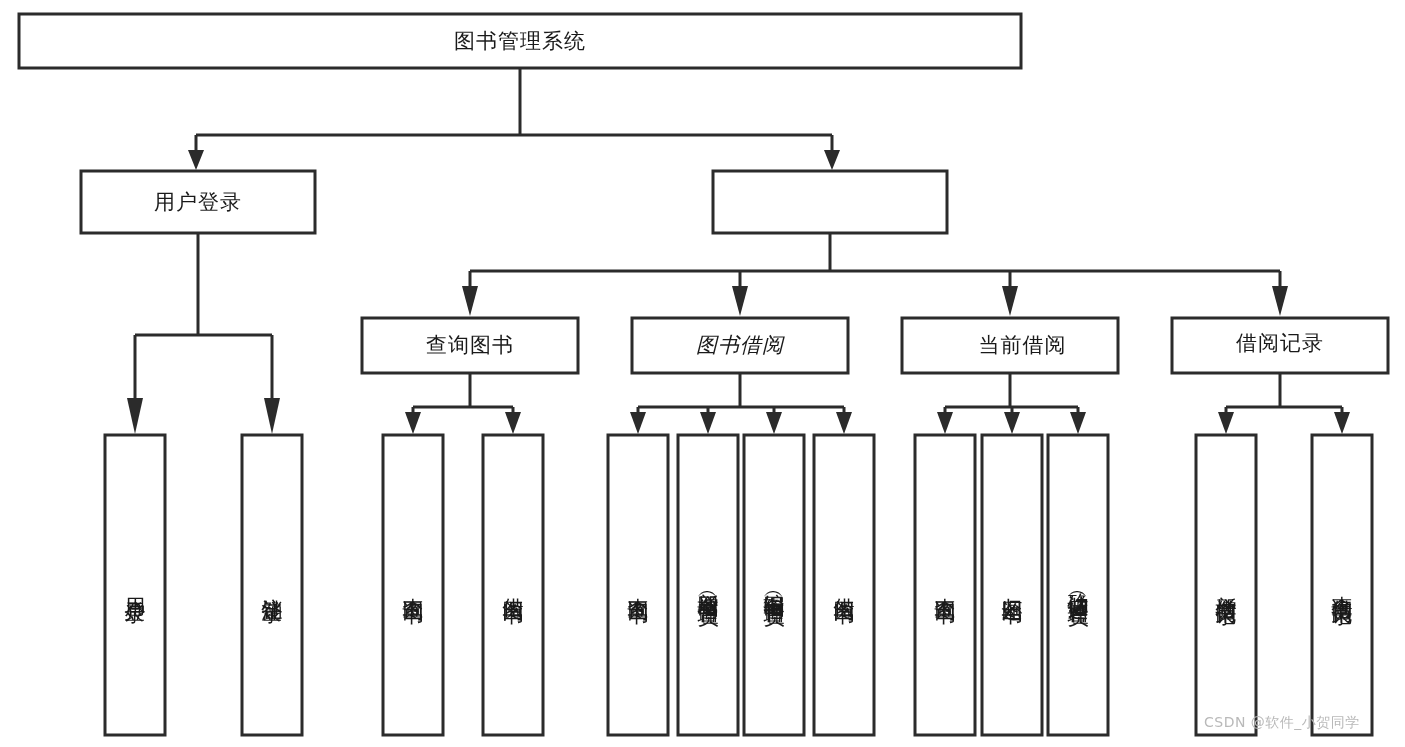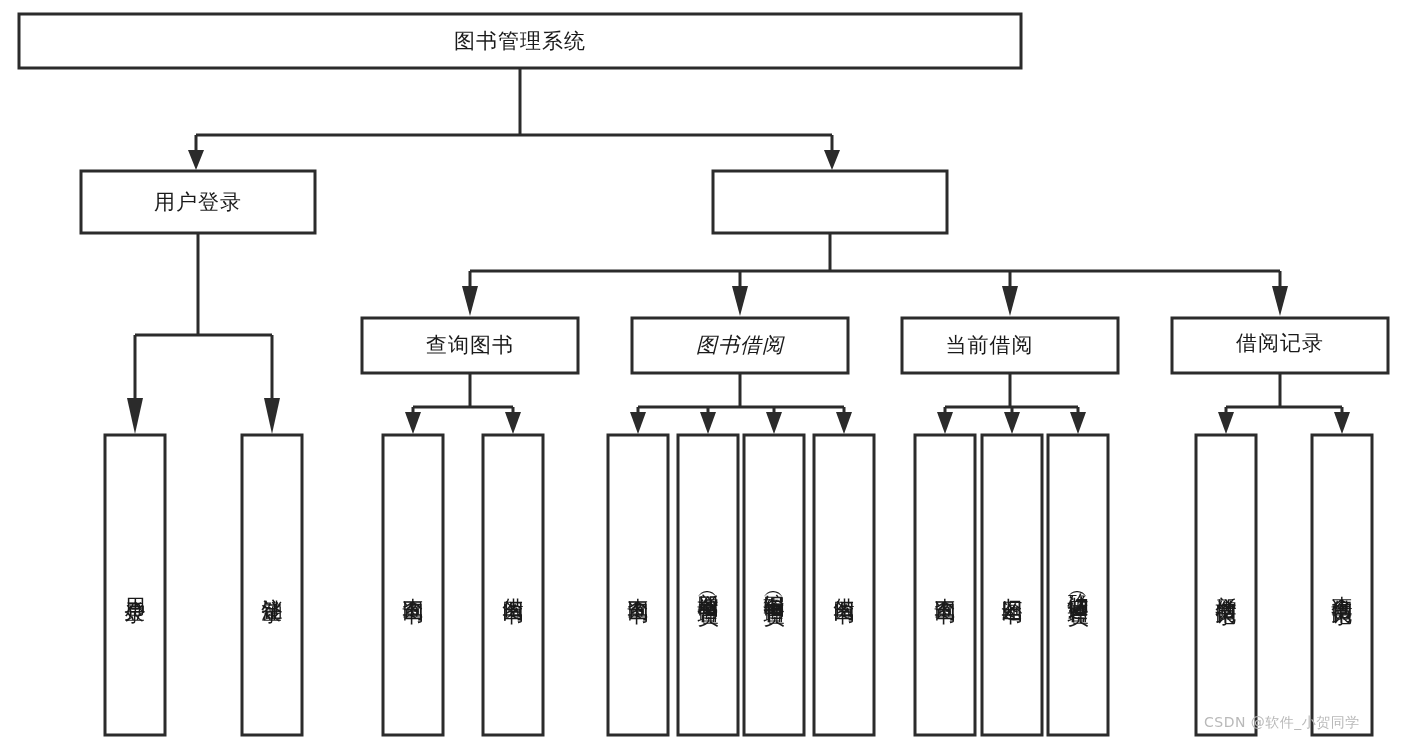--- a/index.html
+++ b/index.html
@@ -178,21 +178,21 @@
     <rect class="leaf-rect" x="1196" y="435" width="60" height="300"></rect>
     <rect class="leaf-rect" x="1312" y="435" width="60" height="300"></rect>
   </svg>
 
   <div class="node-label" style="left:19px; top:14px; width:1002px; height:54px;">图书管理系统</div>
 
   <div class="node-label" style="left:81px; top:171px; width:234px; height:62px;">用户登录</div>
 
   <div class="node-label" style="left:362px; top:318px; width:216px; height:55px;">查询图书</div>
   <div class="node-label" style="left:632px; top:318px; width:216px; height:55px;font-style:italic;">图书借阅</div>
-  <div class="node-label" style="left:902px; top:318px; width:175px; height:55px;">当前借阅</div>
+  <div class="node-label" style="left:902px; top:318px; width:175px; height:55px;padding-left:33px;">当前借阅</div>
   <div class="node-label" style="left:1172px; top:318px; width:216px; height:51px;">借阅记录</div>
 
   <div class="leaf-label" style="left:105px; top:435px; width:60px; height:300px;">用户登录</div>
   <div class="leaf-label" style="left:242px; top:435px; width:60px; height:300px;">注销登录</div>
 
   <div class="leaf-label" style="left:383px; top:435px; width:60px; height:300px;">查询图书</div>
   <div class="leaf-label" style="left:483px; top:435px; width:60px; height:300px;">借阅图书</div>
 
   <div class="leaf-label" style="left:608px; top:435px; width:60px; height:300px;">查询图书</div>
   <div class="leaf-label" style="left:678px; top:435px; width:60px; height:300px;">新增图书（管理员）</div>

